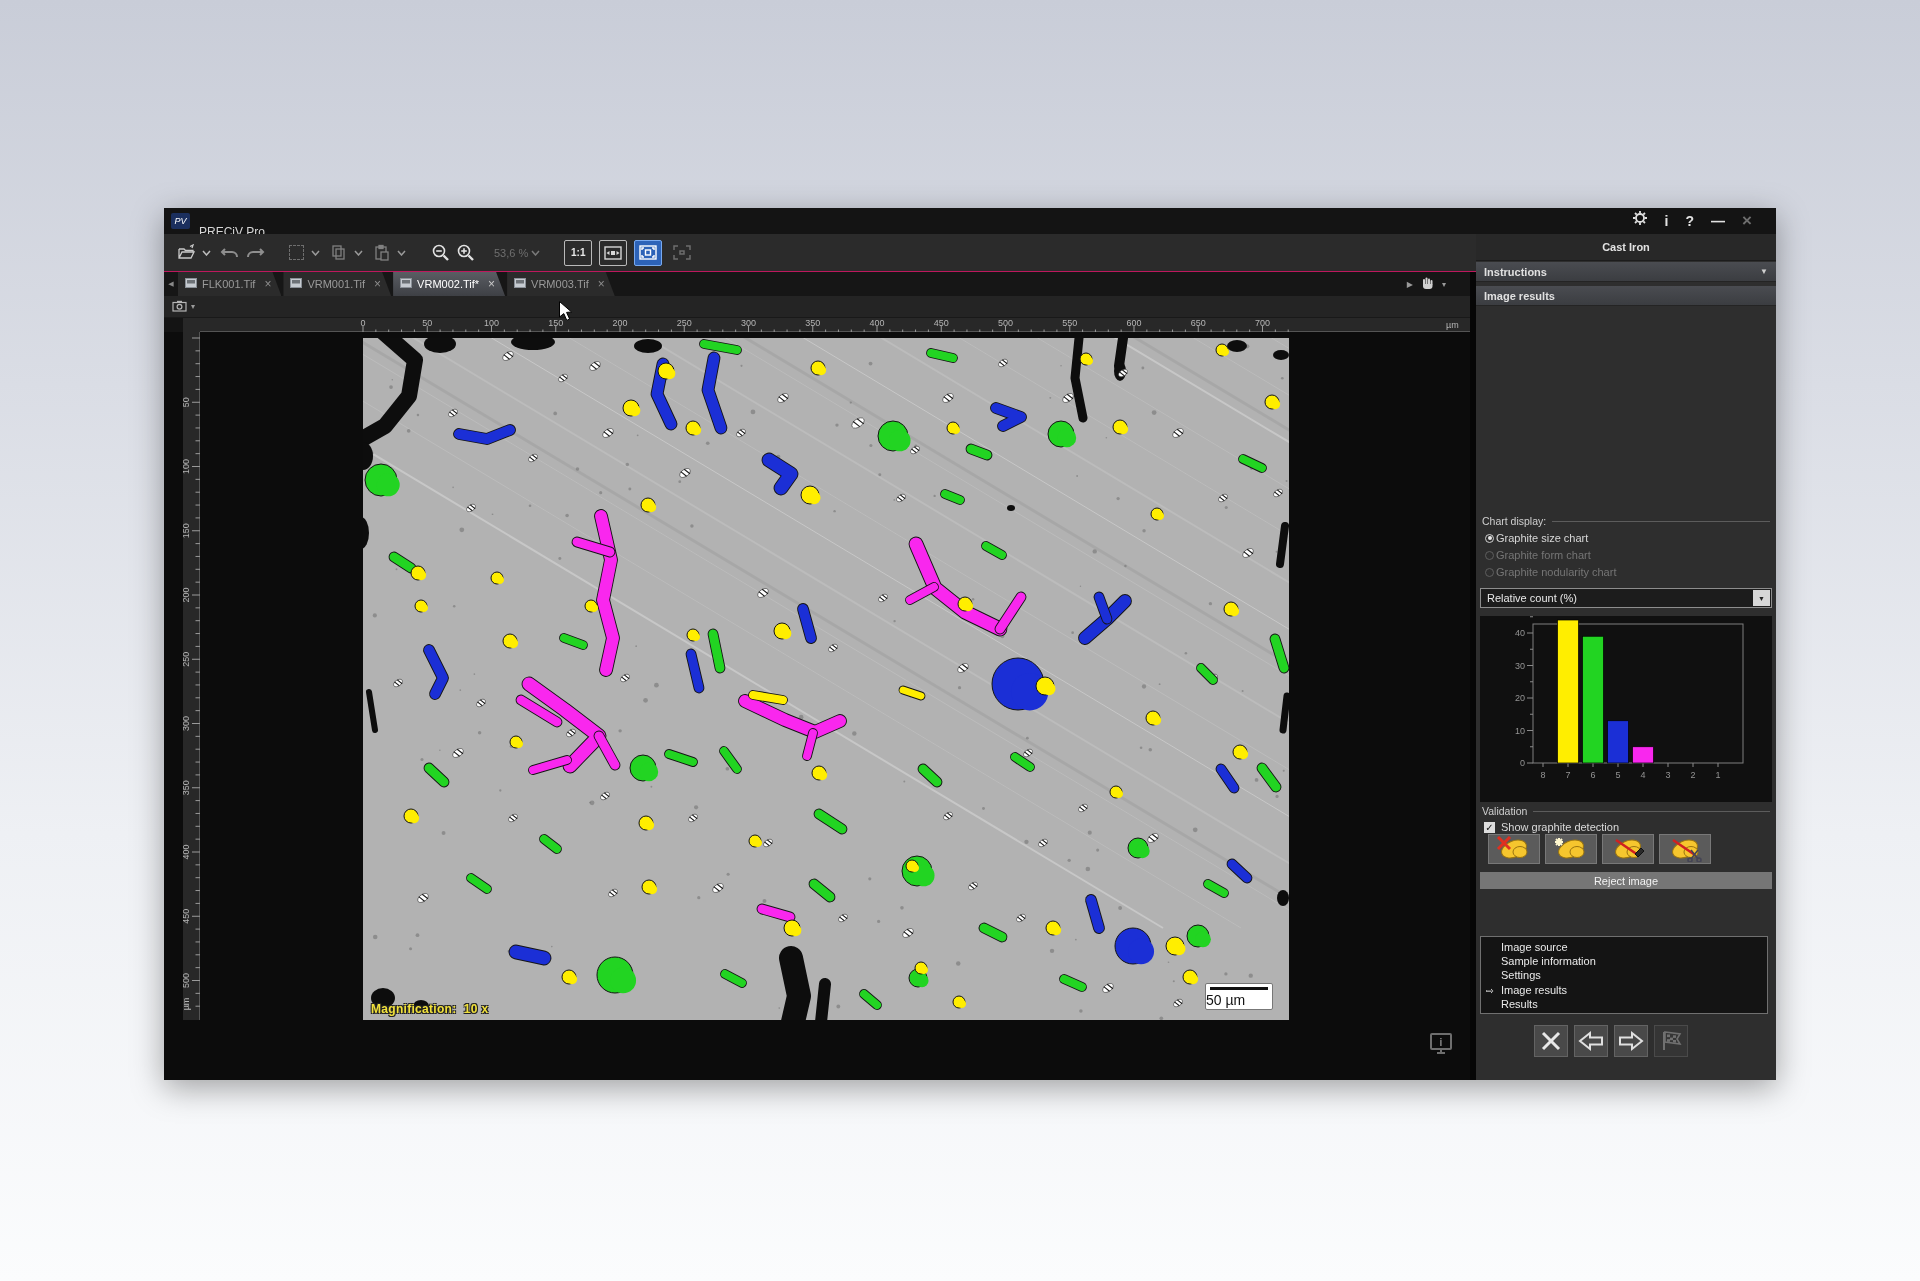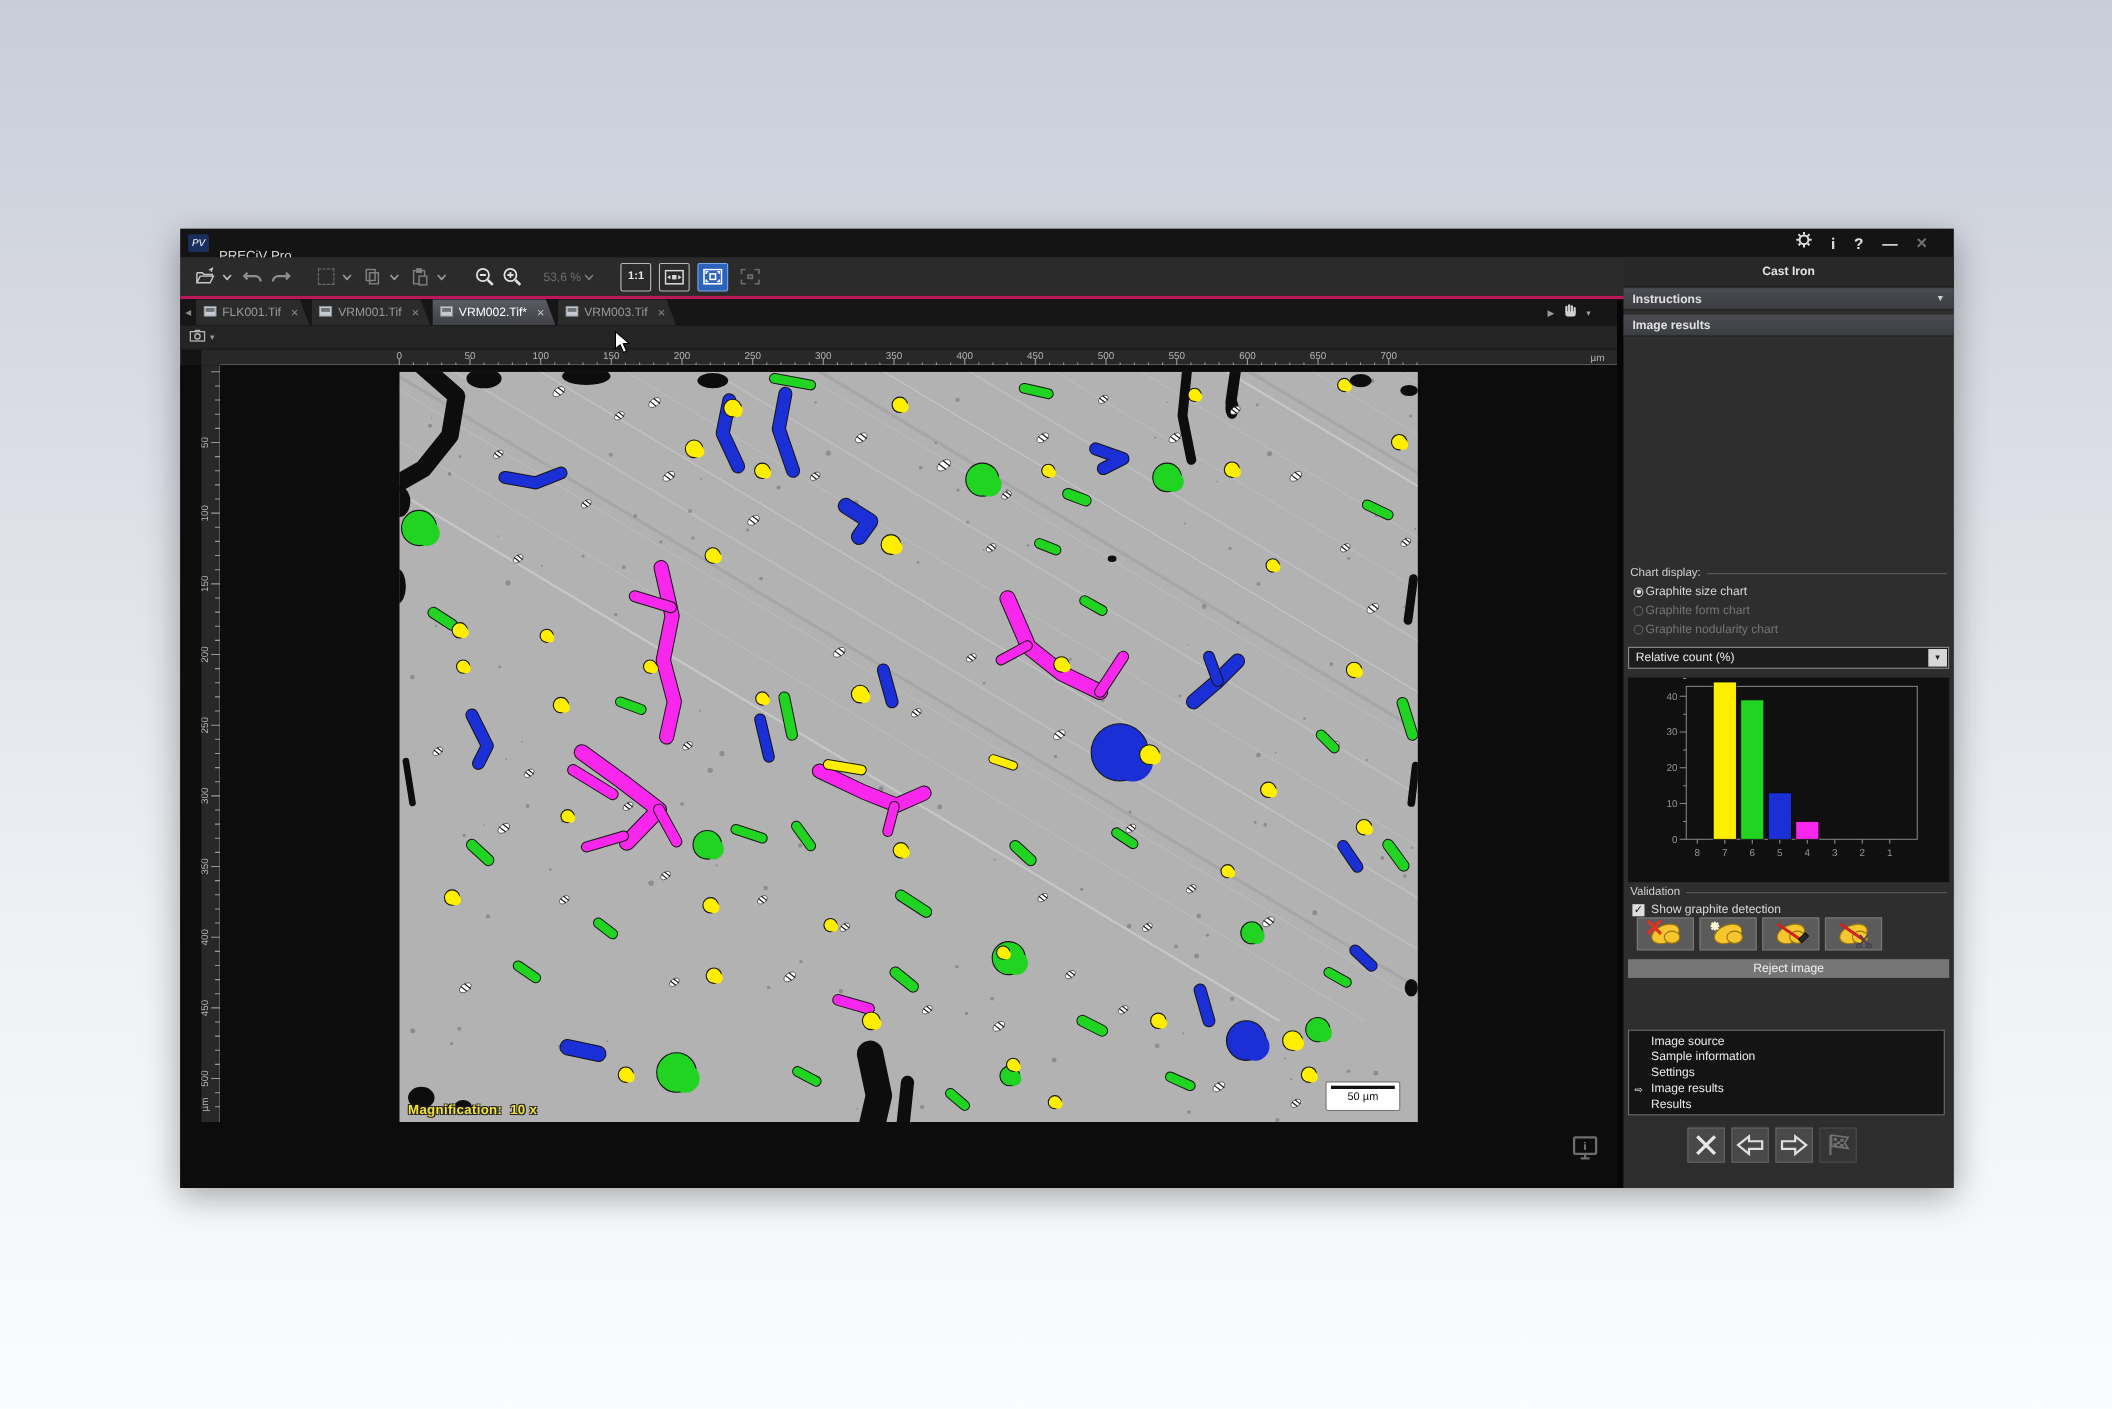--- a/index.html
+++ b/index.html
@@ -7,21 +7,21 @@
   .desktop{position:absolute;inset:0;background:linear-gradient(180deg,#c9cdd8 0%,#dadde5 30%,#eef0f4 65%,#fbfcfd 100%);}
   .window{position:absolute;left:164px;top:208px;width:1612px;height:872px;background:#242424;box-shadow:0 8px 30px rgba(0,0,0,.35);}
   
   .titlebar{position:absolute;left:0;top:0;width:100%;height:26px;background:#141414;display:flex;align-items:center;}
   .logo{width:19px;height:16px;margin-left:7px;background:#1b2f5e;color:#fff;font-size:9px;font-weight:normal;font-style:italic;display:flex;align-items:center;justify-content:center;border-radius:2px;}
   .apptitle{color:#d6d6d6;font-size:12px;margin-left:9px;margin-top:22px;}
   .winicons{position:absolute;right:24px;top:0;height:26px;display:flex;align-items:center;gap:17px;}
   .winicons .wi{color:#e2e2e2;font-size:14px;font-weight:bold;line-height:26px;cursor:default;}
   .winicons .wi.dim{color:#6f6f6f;}
   
-  .toolbar{position:absolute;left:0;top:26px;width:100%;height:38px;background:#2b2b2b;border-bottom:3px solid #be185d;display:flex;align-items:center;padding-left:12px;box-sizing:border-box;}
+  .toolbar{position:absolute;left:0;top:26px;width:100%;height:38px;background:#2b2b2b;border-bottom:1px solid #be185d;display:flex;align-items:center;padding-left:12px;box-sizing:border-box;}
   .tbtn{height:26px;min-width:22px;display:flex;align-items:center;justify-content:center;margin-right:3px;}
   .chev{width:10px;height:26px;display:flex;align-items:center;justify-content:center;margin-right:8px;}
   .zoomval{color:#6f6f6f;font-size:11px;margin:0 2px 0 14px;}
   .viewbtn{width:26px;height:24px;border:1px solid #b9b9b9;border-radius:2px;display:flex;align-items:center;justify-content:center;margin-right:7px;color:#e8e8e8;font-size:10px;font-weight:bold;background:transparent;}
   .viewbtn.active{background:#2d63b8;border-color:#78a9ef;}
   .viewbtn.dim{border-color:#5a5a5a;color:#6a6a6a;}
   .gap{width:16px;}
   
   .workspace{position:absolute;left:0;top:64px;width:1306px;height:808px;background:#141414;}
   .tabbar{position:absolute;left:0;top:0;width:100%;height:24px;background:#161616;display:flex;align-items:flex-end;}
@@ -34,21 +34,21 @@
   .subbar{position:absolute;left:0;top:24px;width:100%;height:22px;background:#242424;border-bottom:1px solid #191919;display:flex;align-items:center;padding-left:8px;box-sizing:border-box;gap:4px;}
   .rulerh{position:absolute;left:36px;top:46px;width:1270px;height:14px;background:#282828;}
   .rulercorner{position:absolute;left:19px;top:46px;width:17px;height:14px;background:#282828;}
   .canvas{position:absolute;left:0;top:60px;width:1306px;height:748px;background:#0c0c0c;}
   .rulerv{position:absolute;left:19px;top:0;width:17px;height:688px;background:#282828;}
   .specimen{position:absolute;left:199px;top:6px;width:926px;height:682px;}
   .specimen svg{display:block;width:100%;height:100%;}
   .maglabel{position:absolute;left:8px;bottom:4px;font-size:12px;font-weight:bold;color:#f2e23b;letter-spacing:.3px;text-shadow:-1px -1px 0 #222,1px -1px 0 #222,-1px 1px 0 #222,1px 1px 0 #222;}
   .scalebar{position:absolute;right:16px;bottom:10px;width:68px;height:27px;background:#fff;border:1px solid #777;border-radius:2px;box-sizing:border-box;}
   .scalebar .bar{position:absolute;left:4px;right:4px;top:3px;height:3px;background:#111;}
-  .scalebar .sbtxt{position:absolute;left:0;right:0;top:8px;text-align:center;font-size:10px;color:#111;}
+  .scalebar .sbtxt{position:absolute;left:0;right:0;top:8px;text-align:left;font-size:14px;color:#111;}
   .panelinfo-icon{position:absolute;left:1264px;top:700px;width:26px;height:24px;}
   .divider{position:absolute;left:1306px;top:64px;width:6px;height:808px;background:#060606;}
   
   .panel{position:absolute;left:1312px;top:26px;width:300px;height:846px;background:#2e2e2e;font-size:11px;color:#d8d8d8;}
   .ptitle{position:absolute;left:0;top:0;width:100%;height:26px;background:#282828;border-bottom:1px solid #1c1c1c;display:flex;align-items:center;justify-content:center;font-weight:bold;color:#e3e3e3;}
   .phdr{position:absolute;left:0;width:100%;height:20px;background:linear-gradient(#4a4c51,#3b3d41);border-bottom:1px solid #242424;display:flex;align-items:center;padding-left:8px;box-sizing:border-box;font-weight:bold;color:#e0e0e0;}
   .phdr .hchev{position:absolute;right:8px;color:#cfcfcf;font-size:8px;}
   .resultsbox{position:absolute;left:4px;top:78px;width:288px;height:190px;background:#161616;border:1px solid #5c5c5c;box-sizing:border-box;}
   .reslines{position:absolute;left:6px;top:4px;right:16px;line-height:13px;font-size:10.5px;color:#d9d9d9;}
   .vscroll{position:absolute;right:0;top:0;bottom:0;width:13px;background:#2c2c2c;border-left:1px solid #4a4a4a;}

